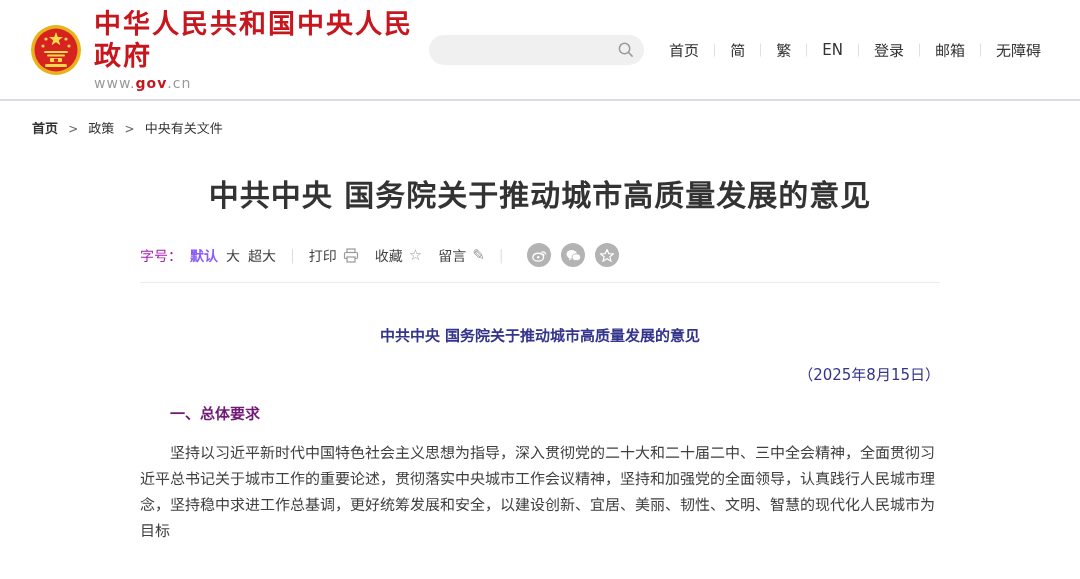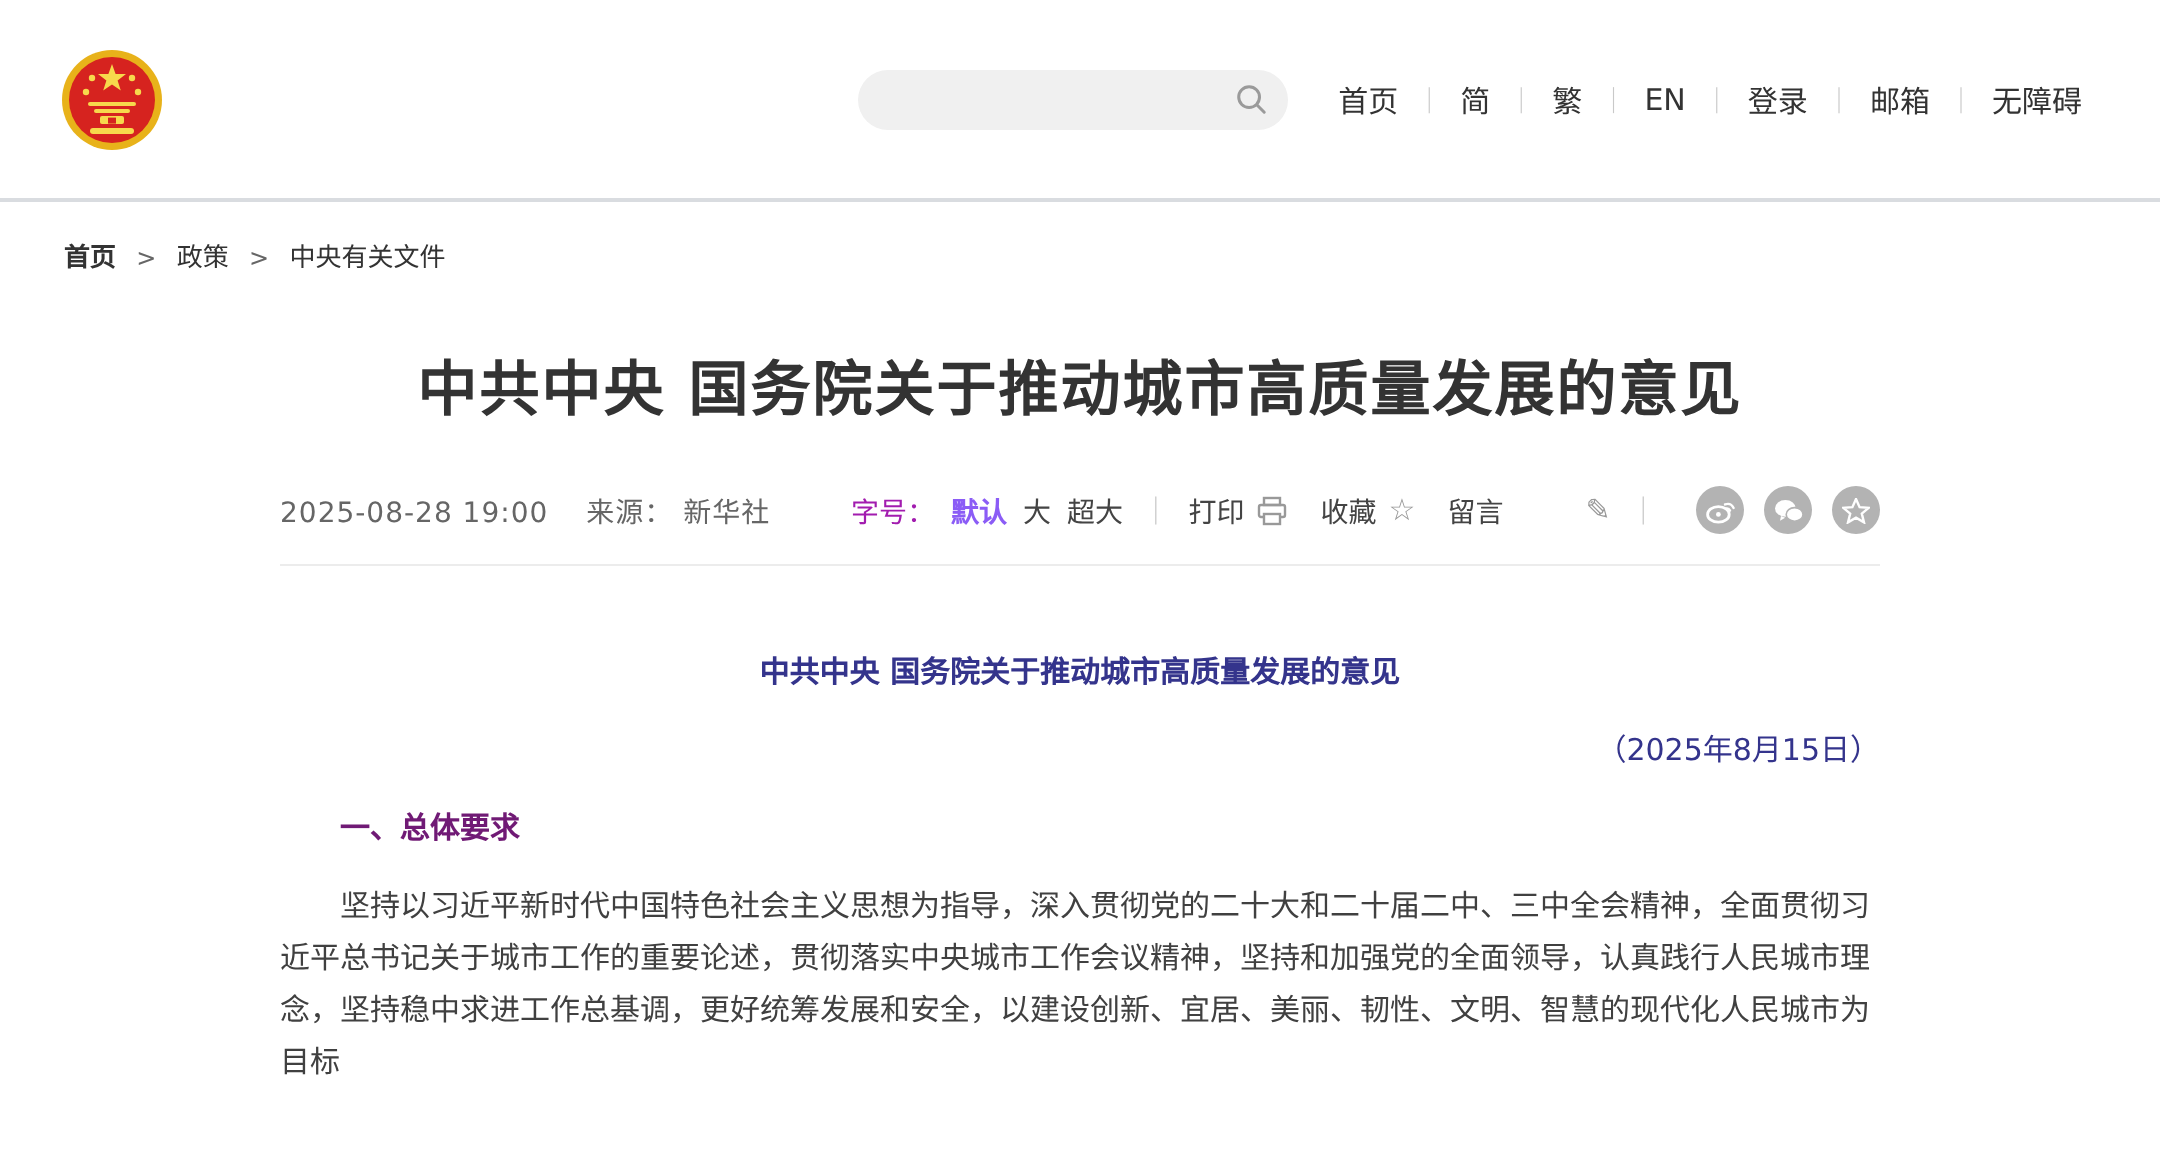--- a/index.html
+++ b/index.html
@@ -39,21 +39,21 @@
     border-bottom:1px solid #ececec; padding-bottom:15px; }
   .meta-left { color:#666; letter-spacing:.5px; }
   .meta-left .src { margin-left:14px; }
   .meta-right { display:flex; align-items:center; color:#555; }
   .fs-label { color:#a21caf; }
   .fs-opt { margin-left:8px; color:#444; cursor:pointer; text-decoration:none; }
   .fs-opt.active { color:#8b5cf6; font-weight:bold; }
   .vsep { color:#ccc; margin:0 14px; font-weight:300; }
   .tool { display:flex; align-items:center; margin-right:16px; color:#444;
     cursor:pointer; text-decoration:none;justify-content:space-between; }
-  .tool:last-of-type { margin-right:0;gap:35px; }
+  .tool:last-of-type { margin-right:0; }
   .tool .t-icon { margin-left:6px; color:#999; font-size:15px; line-height:1; }
   .share-group { display:flex; align-items:center; }
   .share-circle { width:24px; height:24px; border-radius:50%; background:#b3b3b3;
     margin-left:10px; display:flex; align-items:center; justify-content:center;
     cursor:pointer; }
   
   .article-body { padding-top:30px; font-size:15px; color:#404040; }
   .article-body p { line-height:26px; margin-bottom:13px; }
   .indent { text-indent:2em; }
   .dateline { }
@@ -73,20 +73,24 @@
       <circle cx="16" cy="15" r="1.6" fill="#f7d94c"></circle>
       <circle cx="36" cy="15" r="1.6" fill="#f7d94c"></circle>
       <circle cx="13" cy="22" r="1.6" fill="#f7d94c"></circle>
       <circle cx="39" cy="22" r="1.6" fill="#f7d94c"></circle>
       <rect x="14" y="27" width="24" height="2" rx="1" fill="#f7d94c"></rect>
       <rect x="17" y="30.5" width="18" height="2" rx="1" fill="#f7d94c"></rect>
       <rect x="20" y="34" width="12" height="4" rx="1" fill="#f7d94c"></rect>
       <rect x="15" y="40" width="22" height="3" rx="1.5" fill="#f7d94c"></rect>
       <rect x="24" y="34.8" width="4" height="3" fill="#d6231f"></rect>
     </svg>
+    <div class="logo-text">
+      <div class="site-title">中华人民共和国中央人民政府</div>
+      <div class="site-url"><span>www.</span><span class="gov">gov</span><span>.cn</span></div>
+    </div>
   </div>
 
   <div class="header-right">
     <div class="search-box">
       <input type="text" placeholder="" style="">
       <svg class="search-icon" viewBox="0 0 18 18">
         <circle cx="8" cy="8" r="5.5" fill="none" stroke="#9a9a9a" stroke-width="1.6"></circle>
         <line x1="12.2" y1="12.2" x2="16" y2="16" stroke="#9a9a9a" stroke-width="1.6" stroke-linecap="round"></line>
       </svg>
     </div>
@@ -113,25 +117,20 @@
   <span class="bsep">&gt;</span>
   <a>政策</a>
   <span class="bsep">&gt;</span>
   <a>中央有关文件</a>
 </div>
 
 <main class="main-wrap">
   <h1 class="article-title">中共中央 国务院关于推动城市高质量发展的意见</h1>
 
   <div class="meta-row">
-    <div class="meta-left">
-      <span>2025-08-28 19:00</span>
-      <span class="src">来源：</span>
-      <span>新华社</span>
-    </div>
     <div class="meta-right">
       <span class="fs-label">字号：</span>
       <a class="fs-opt active">默认</a>
       <a class="fs-opt">大</a>
       <a class="fs-opt">超大</a>
       <span class="vsep">|</span>
       <a class="tool">
         <span>打印</span>
         <svg class="t-icon" width="16" height="15" viewBox="0 0 16 15">
           <rect x="4" y="1" width="8" height="3.5" fill="none" stroke="#999" stroke-width="1.2"></rect>

